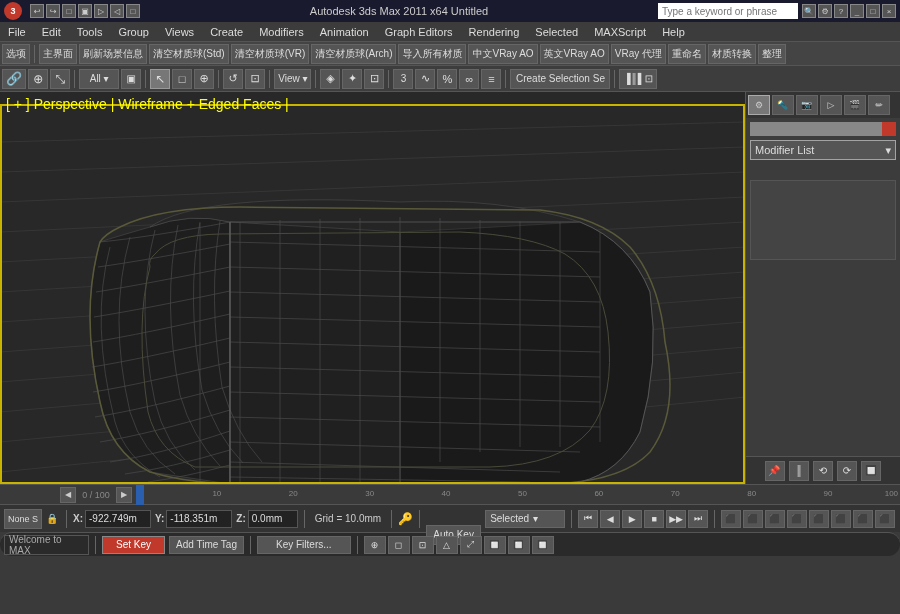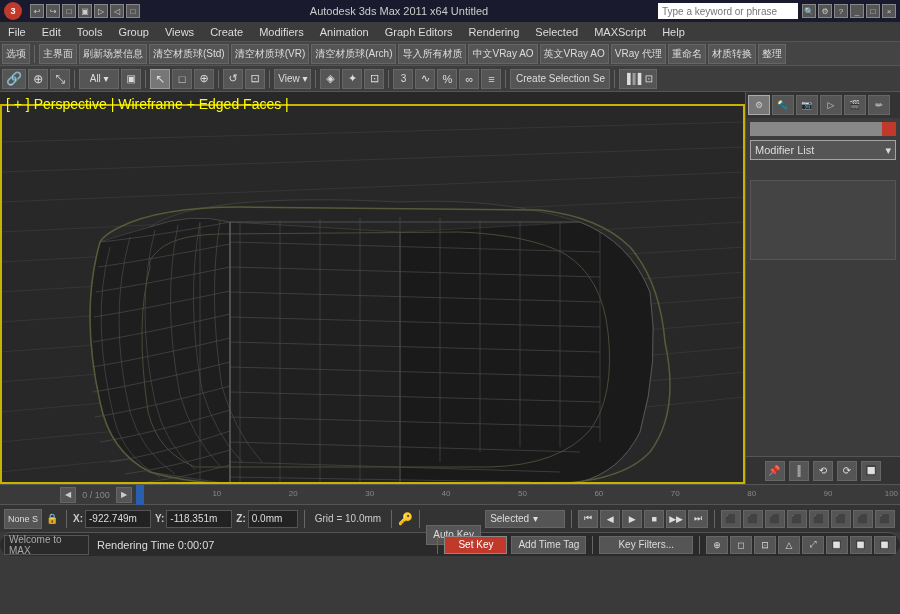--- a/index.html
+++ b/index.html
@@ -700,21 +700,20 @@
     <div class="play-btn">⬛</div>
     <div class="play-btn">⬛</div>
     <div class="play-btn">⬛</div>
   </div>
 </div>
 
 <div id="bottom-bar">
   <div style="width:85px;height:20px;background:#2a2a2a;border:1px solid #555;display:flex;align-items:center;padding:0 4px;">
     <span id="welcome-label" style="font-size:10px;color:#aaa;">Welcome to MAX</span>
   </div>
-  <div style="flex:1;padding:0 4px;">Rendering Time  0:00:07</div>
   <div class="tb-separator"></div>
 
   <div id="set-key-btn">Set Key</div>
   <div id="add-time-tag">Add Time Tag</div>
   <div class="tb-separator"></div>
   <div id="key-filters">Key Filters...</div>
   <div class="tb-separator"></div>
   <div style="display:flex;gap:2px;">
     <div class="play-btn" style="width:22px;">⊕</div>
     <div class="play-btn" style="width:22px;">◻</div>

